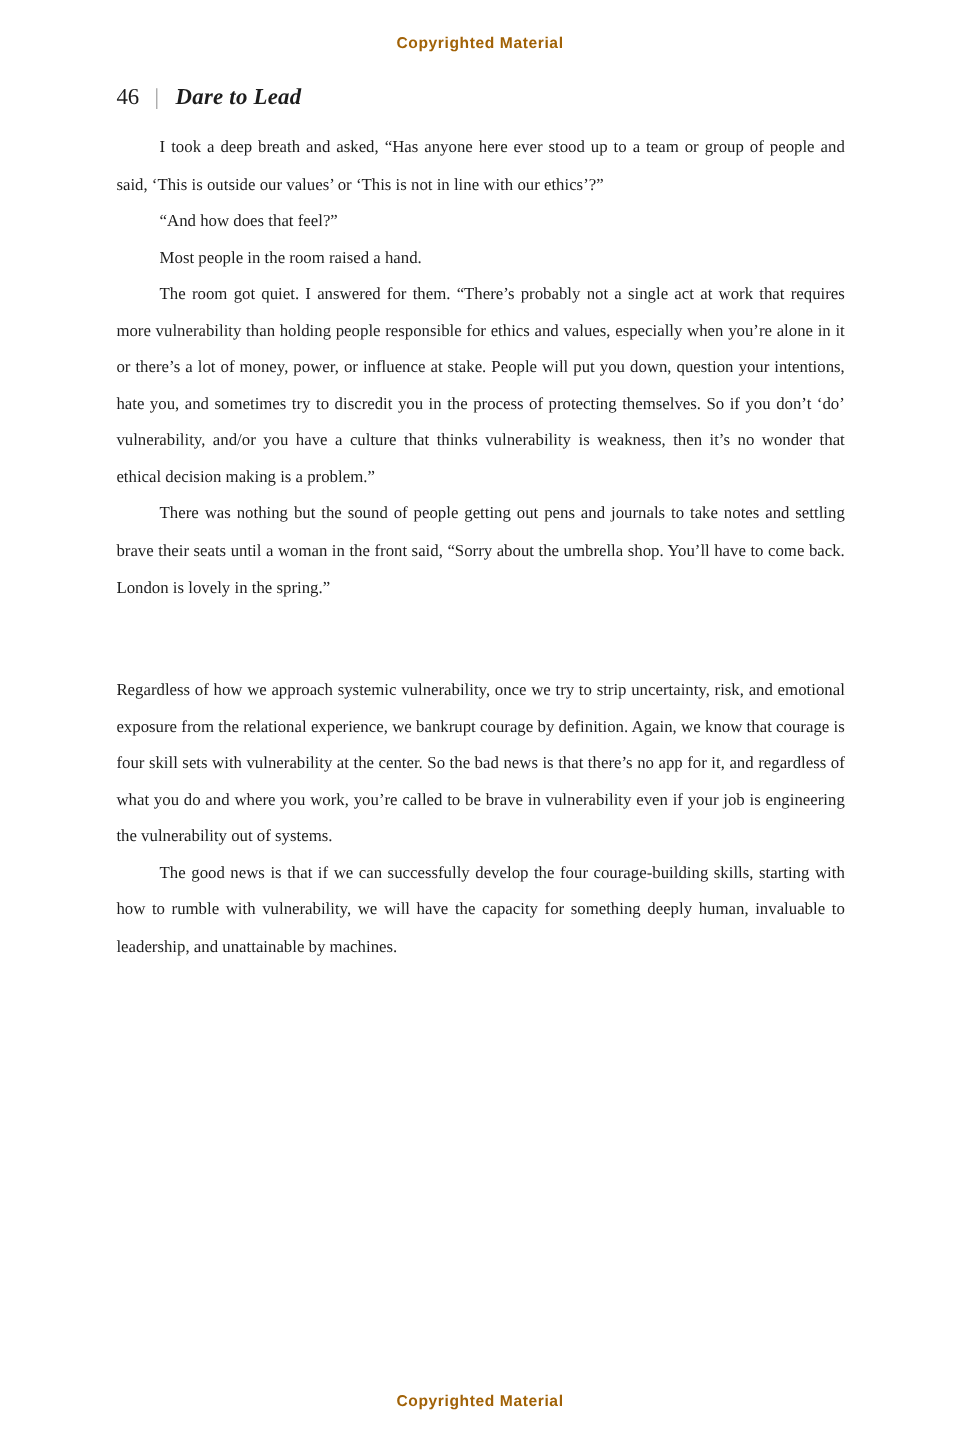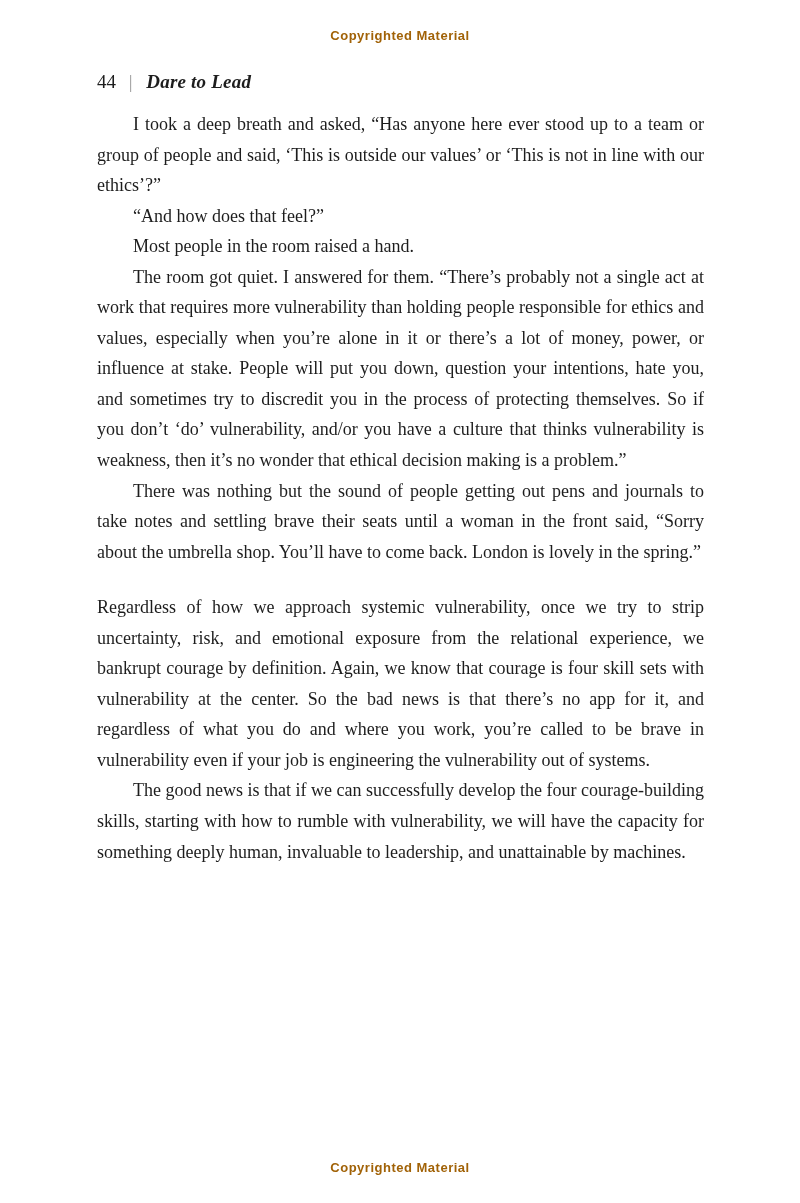--- a/index.html
+++ b/index.html
@@ -49,47 +49,47 @@
     font-weight: 700;
     font-style: italic;
     letter-spacing: 0.2px;
   }
 
   .body-text {
     position: absolute;
     left: 97px;
     top: 109px;
     width: 607px;
-    font-size: 18px;
+    font-size: 14px;
     line-height: 30.55px;
     text-align: justify;
     hyphens: auto;
     -webkit-hyphens: auto;
   }
   .para {
     margin: 0;
     padding: 0;
   }
   .para.indent {
     text-indent: 36px;
   }
   .para.section-start {
-    margin-top: 25px;
+    margin-top: 55px;
     text-indent: 0;
   }
 </style>
 </head>
 <body>
 
 <div class="book-page">
 
   <div class="copyright top">Copyrighted Material</div>
 
   <header class="running-head">
-    <span class="pagenum">44</span>
+    <span class="pagenum">46</span>
     <span class="sep">|</span>
     <span class="title">Dare to Lead</span>
   </header>
 
   <main class="body-text">
     <p class="para indent">I took a deep breath and asked, “Has anyone here ever stood up to a team or group of people and said, ‘This is outside our values’ or ‘This is not in line with our ethics’?”</p>
     <p class="para indent">“And how does that feel?”</p>
     <p class="para indent">Most people in the room raised a hand.</p>
     <p class="para indent">The room got quiet. I answered for them. “There’s probably not a single act at work that requires more vulnerability than holding people responsible for ethics and values, especially when you’re alone in it or there’s a lot of money, power, or influence at stake. People will put you down, question your intentions, hate you, and sometimes try to discredit you in the process of protecting themselves. So if you don’t ‘do’ vulnerability, and/or you have a culture that thinks vulnerability is weakness, then it’s no wonder that ethical decision making is a problem.”</p>
     <p class="para indent">There was nothing but the sound of people getting out pens and journals to take notes and settling brave their seats until a woman in the front said, “Sorry about the umbrella shop. You’ll have to come back. London is lovely in the spring.”</p>

